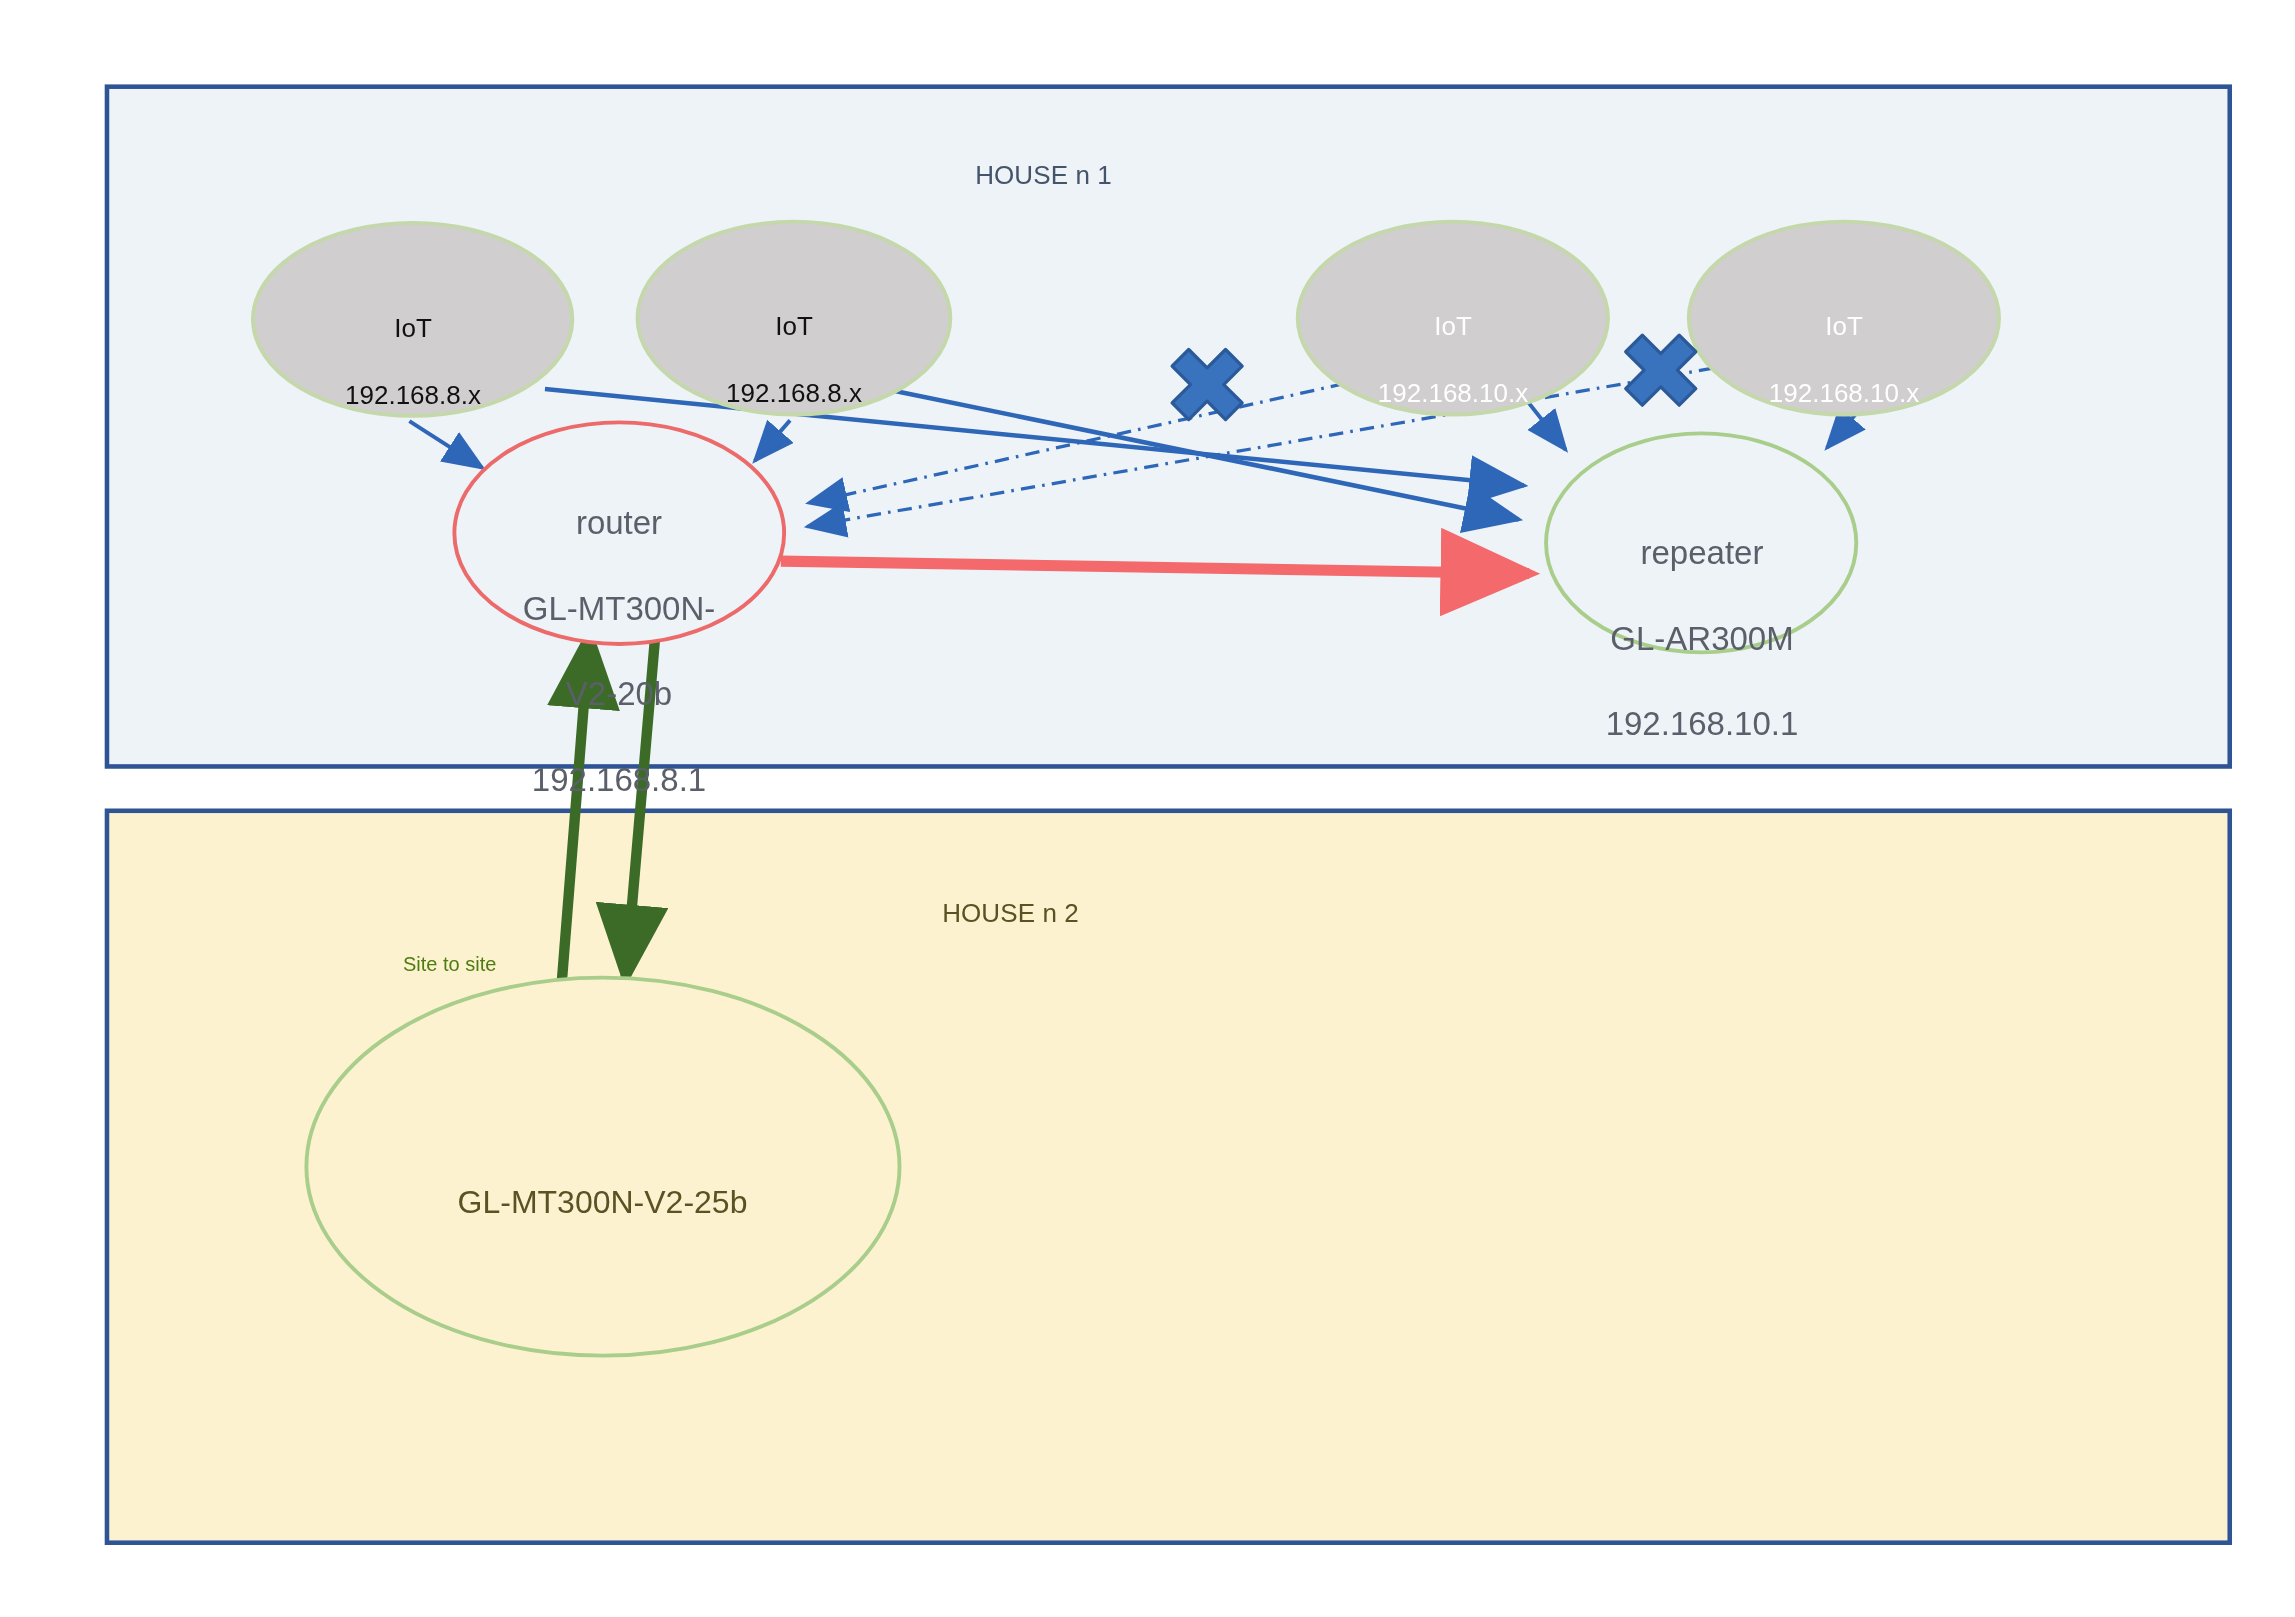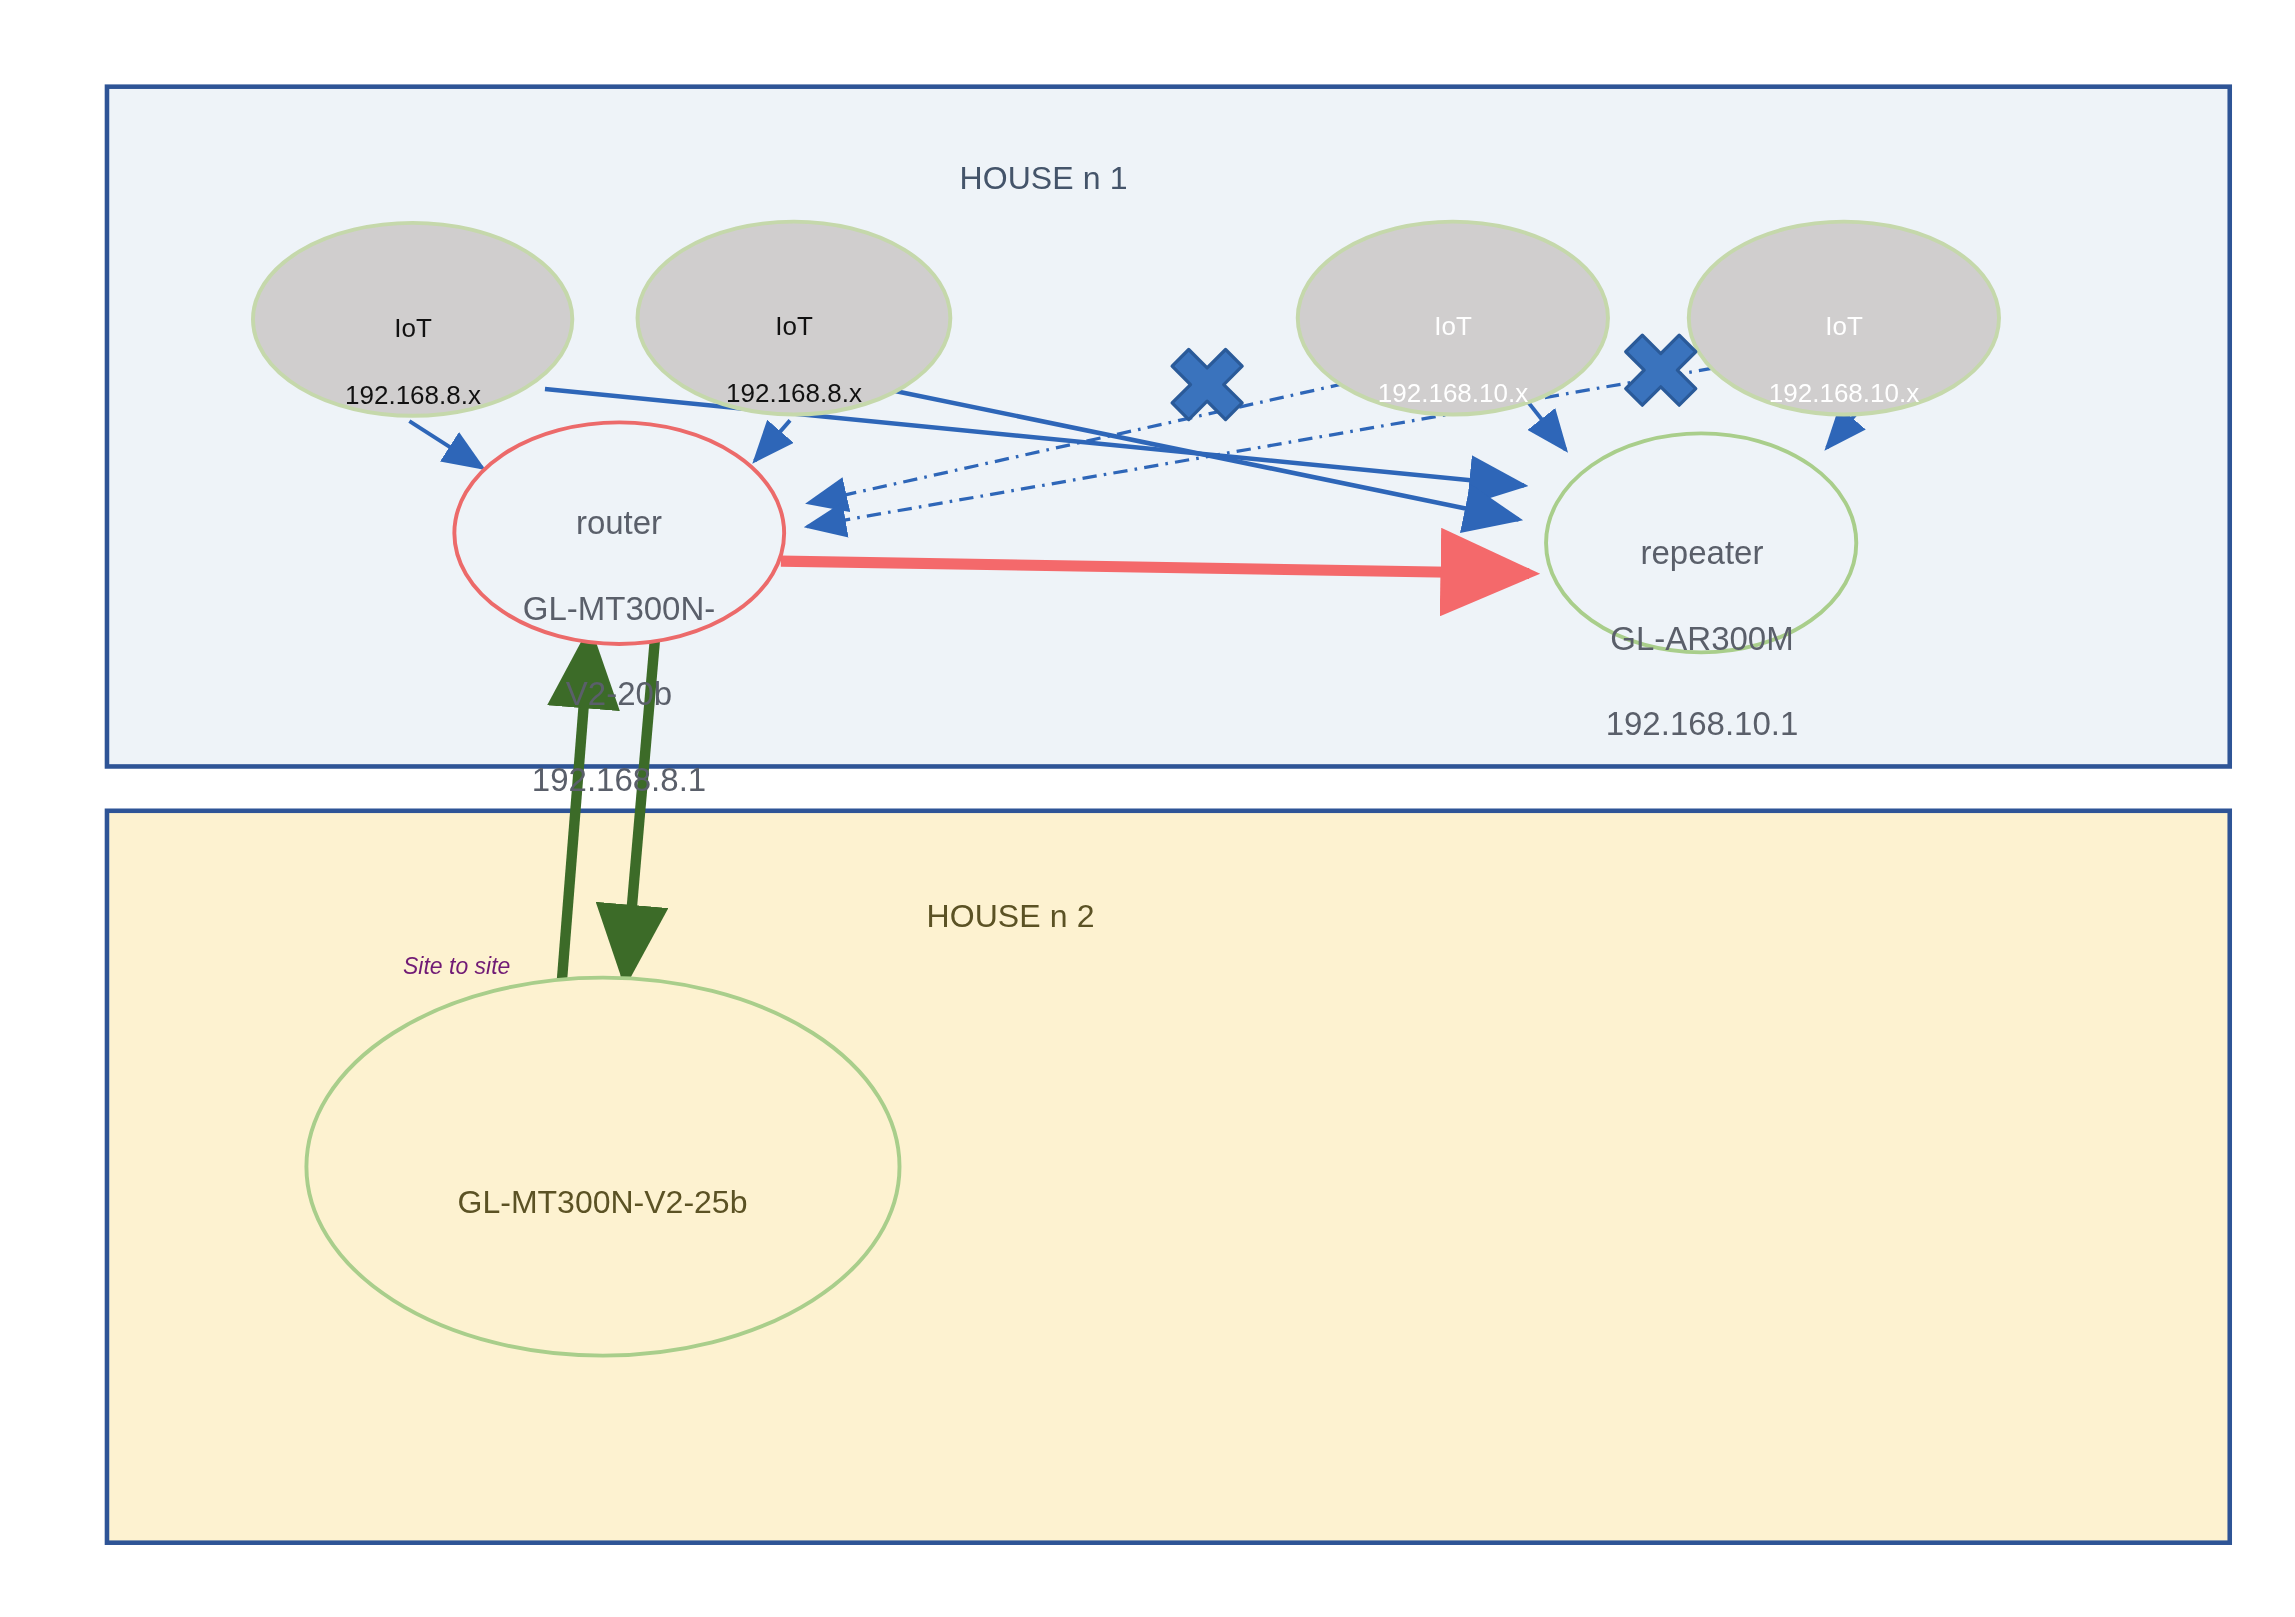--- a/index.html
+++ b/index.html
@@ -29,33 +29,32 @@
   .node-label {
     position: absolute;
     text-align: center;
     pointer-events: none;
     line-height: 1.30;
     white-space: pre-line;
   }
   .house-title {
     position: absolute;
     text-align: center;
-    font-size: 32px;
+    font-size: 26px;
     letter-spacing: 0.1px;
   }
   .house1-title { color: #44546a; }
   .house2-title { color: #5b5224; }
   .iot-dark  { color: #111111; font-size: 26px; }
   .iot-light { color: #ffffff; font-size: 26px; }
   .dev-label { color: #5a5f6a; font-size: 33px; }
   .site-label {
     position: absolute;
-    color: #701a75;
-    font-size: 23px;
-    font-style: italic;
+    color: #4d7c0f;
+    font-size: 20px;
   }
 </style>
 </head>
 <body>
 
 <div id="stage">
 
   <svg id="diagram-svg" viewBox="0 0 3521 2481">
     <defs>
       <marker id="arrow-blue" markerWidth="11" markerHeight="9" refX="10" refY="4.5" orient="auto" markerUnits="strokeWidth">

